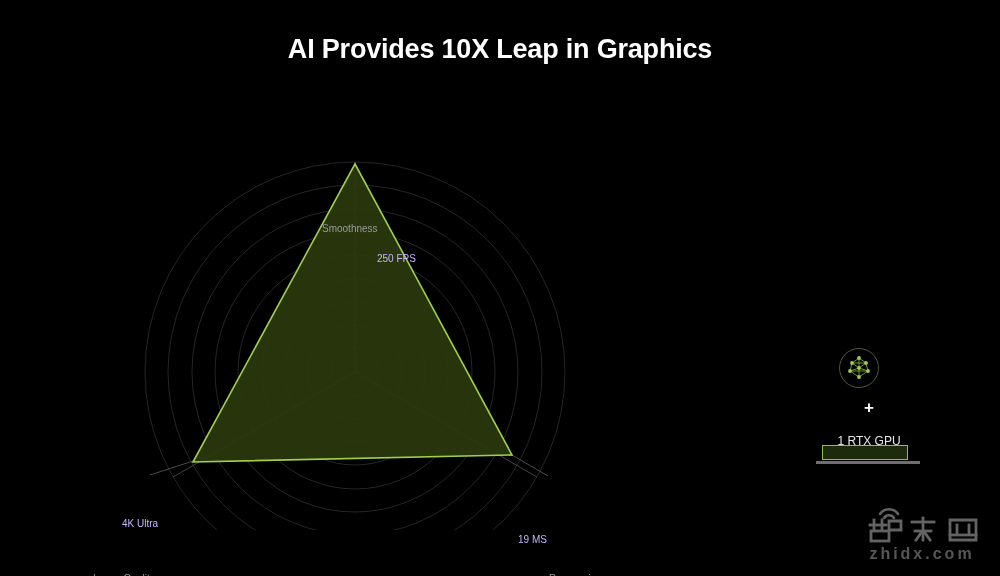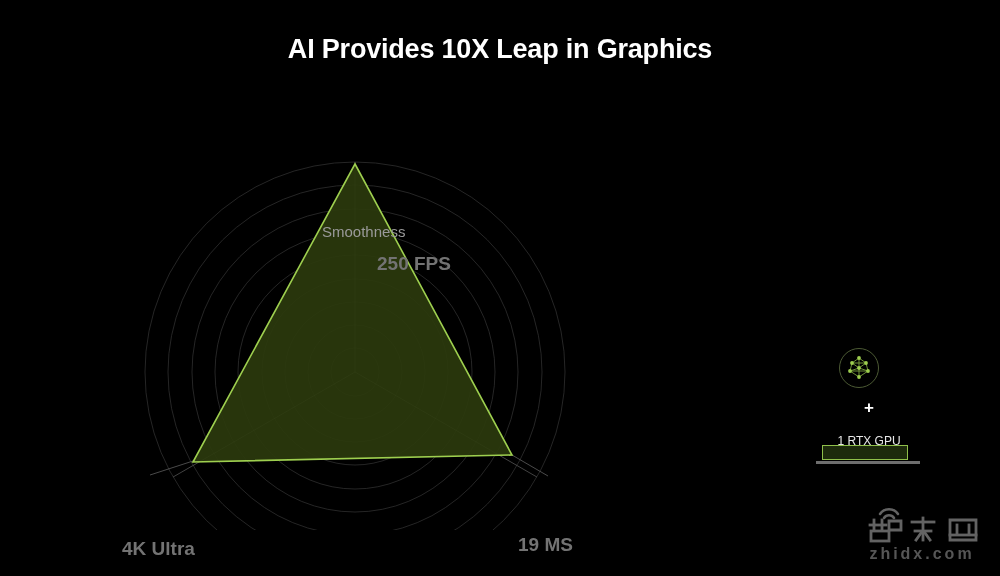--- a/index.html
+++ b/index.html
@@ -46,39 +46,39 @@
     height: 440px;
   }
   #radar-svg {
     position: absolute;
     left: 0;
     top: 0;
   }
 
   .axis-label {
     position: absolute;
-    font-size: 15px;
+    font-size: 10px;
     color: #9a9a9a;
     white-space: nowrap;
   }
   .value-label {
     position: absolute;
-    font-size: 19px;
-    font-weight: bold;
-    color: #737373;
+    font-size: 10px;
+    font-weight: normal;
+    color: #c4b5fd;
     white-space: nowrap;
   }
 
   #axis-label-smoothness     { left: 322px; top: 133px; }
   #axis-label-responsiveness { left: 549px; top: 483px; }
   #axis-label-imagequality   { left: 93px;  top: 483px; }
 
   #value-label-fps   { left: 377px; top: 163px; }
   #value-label-ms    { left: 518px; top: 444px; }
-  #value-label-ultra { left: 122px; top: 448px; }
+  #value-label-ultra { left: 122px; top: 428px; }
 
   
   #gpu-panel {
     position: absolute;
     left: 790px;
     top: 340px;
     width: 160px;
     height: 140px;
   }
   #gpu-icon-circle {

